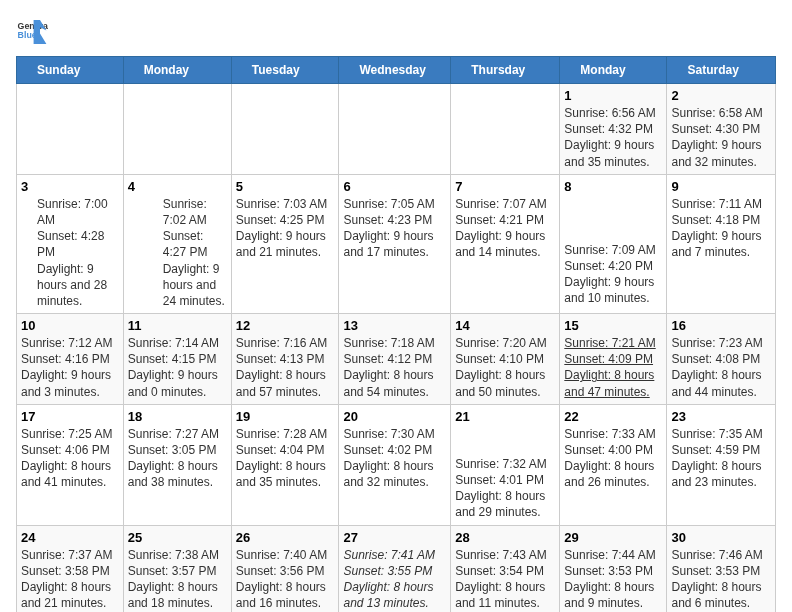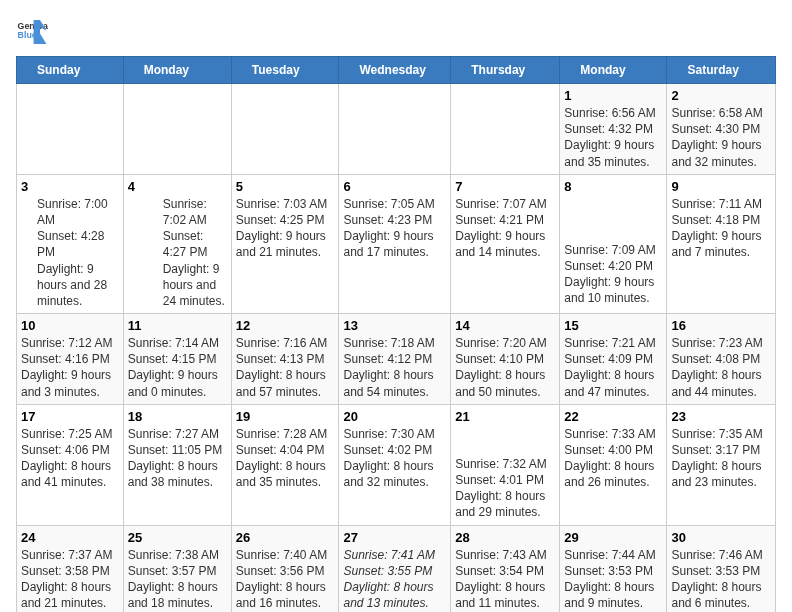--- a/index.html
+++ b/index.html
@@ -197,42 +197,42 @@
 Daylight: 8 hours and 54 minutes.</div>
         </td>
         <td>
           <div class="day-num">14</div>
           <div class="day-info" style="white-space: pre-line;">Sunrise: 7:20 AM
 Sunset: 4:10 PM
 Daylight: 8 hours and 50 minutes.</div>
         </td>
         <td>
           <div class="day-num">15</div>
-          <div class="day-info" style="white-space: pre-line;">Sunrise: 7:21 AM
+          <div class="day-info" style="white-space: pre-line; text-decoration: underline;">Sunrise: 7:21 AM
 Sunset: 4:09 PM
 Daylight: 8 hours and 47 minutes.</div>
         </td>
         <td>
           <div class="day-num">16</div>
           <div class="day-info" style="white-space: pre-line;">Sunrise: 7:23 AM
 Sunset: 4:08 PM
 Daylight: 8 hours and 44 minutes.</div>
         </td>
       </tr>
       <tr>
         <td>
           <div class="day-num">17</div>
           <div class="day-info" style="white-space: pre-line;">Sunrise: 7:25 AM
 Sunset: 4:06 PM
 Daylight: 8 hours and 41 minutes.</div>
         </td>
         <td>
           <div class="day-num">18</div>
           <div class="day-info" style="white-space: pre-line;">Sunrise: 7:27 AM
-Sunset: 11:05 PM
+Sunset: 3:05 PM
 Daylight: 8 hours and 38 minutes.</div>
         </td>
         <td>
           <div class="day-num">19</div>
           <div class="day-info" style="white-space: pre-line;">Sunrise: 7:28 AM
 Sunset: 4:04 PM
 Daylight: 8 hours and 35 minutes.</div>
         </td>
         <td>
           <div class="day-num">20</div>
@@ -248,21 +248,21 @@
         </td>
         <td>
           <div class="day-num">22</div>
           <div class="day-info" style="white-space: pre-line;">Sunrise: 7:33 AM
 Sunset: 4:00 PM
 Daylight: 8 hours and 26 minutes.</div>
         </td>
         <td>
           <div class="day-num">23</div>
           <div class="day-info" style="white-space: pre-line;">Sunrise: 7:35 AM
-Sunset: 3:17 PM
+Sunset: 4:59 PM
 Daylight: 8 hours and 23 minutes.</div>
         </td>
       </tr>
       <tr>
         <td>
           <div class="day-num">24</div>
           <div class="day-info" style="white-space: pre-line;">Sunrise: 7:37 AM
 Sunset: 3:58 PM
 Daylight: 8 hours and 21 minutes.</div>
         </td>

